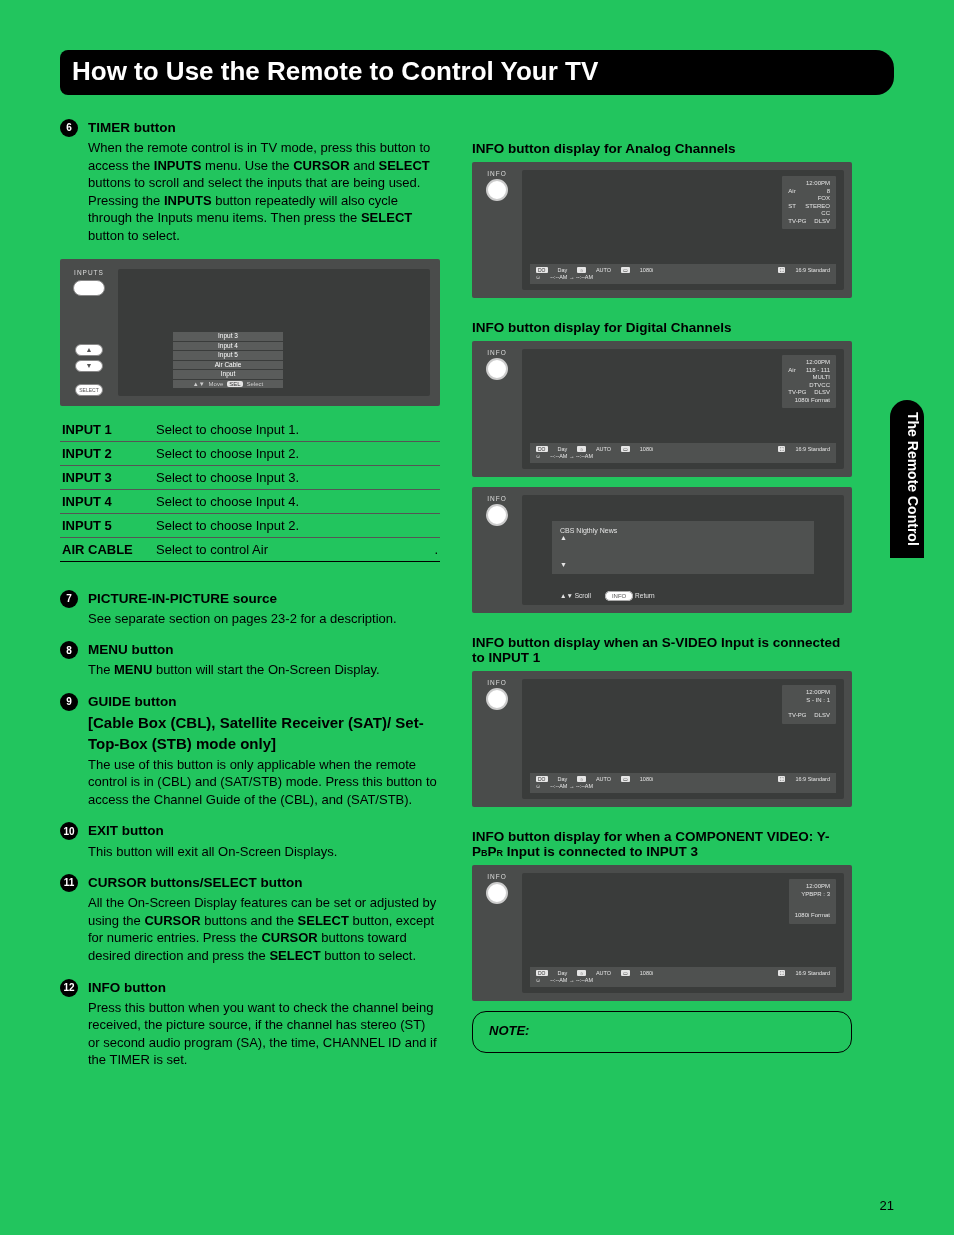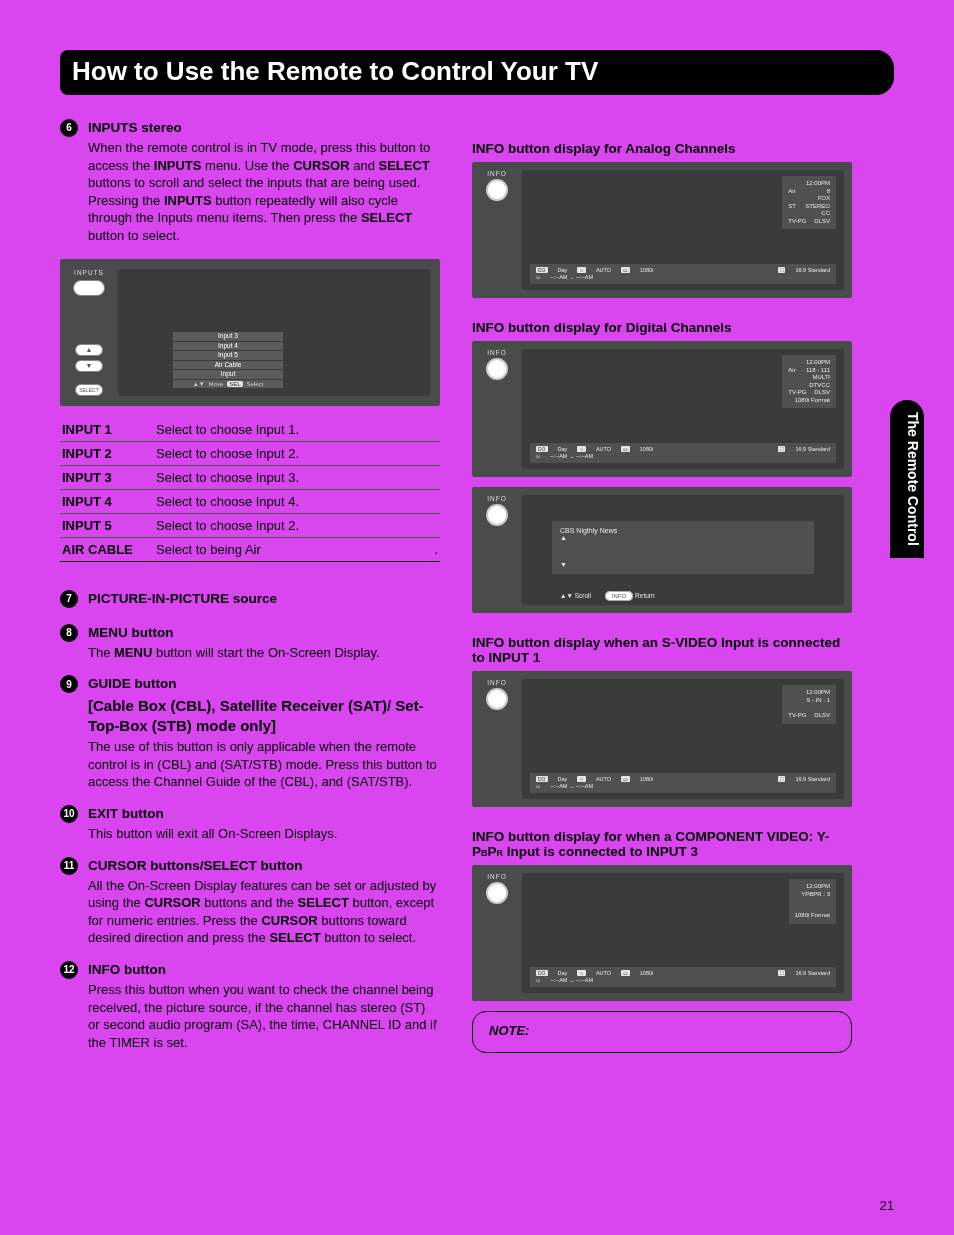--- a/index.html
+++ b/index.html
@@ -8,21 +8,21 @@
   }
   body {
     margin: 0;
     background: #eee;
     font-family: Helvetica, Arial, sans-serif;
     color: #000;
   }
   .page {
     width: var(--page-w);
     height: var(--page-h);
-    background: #d946ef;
+    background: #22c55e;
     margin: 0 auto;
     position: relative;
     box-sizing: border-box;
     padding: 50px 60px 40px 60px;
   }
   .title-bar {
     background: #000;
     color: #fff;
     font-family: "Arial Black", Helvetica, Arial, sans-serif;
     font-weight: 900;
@@ -245,21 +245,21 @@
   <div class="title-bar">How to Use the Remote to Control Your TV</div>
 
   <div class="side-tab">The Remote Control</div>
 
   <div class="content">
 
     <div class="col" id="left-col">
         <div class="entry">
     <div class="numcircle">6</div>
     <div class="entry-body">
-      <div class="entry-title">INPUTS stereo</div>
+      <div class="entry-title">TIMER button</div>
 
       <div class="entry-text">When the remote control is in TV mode, press this button to access the <b>INPUTS</b> menu. Use the <b>CURSOR</b> and <b>SELECT</b> buttons to scroll and select the inputs that are being used. Pressing the <b>INPUTS</b> button repeatedly will also cycle through the Inputs menu items. Then press the <b>SELECT</b> button to select.</div>
     </div>
         </div>
         <div class="tvshot">
   <div class="remotecol">
     <div class="info-label">INPUTS</div>
     <div class="btn-oval"></div>
     <div style="height:40px"></div>
     <div class="arrow-btn">▲</div>
@@ -305,31 +305,32 @@
     <td>Select to choose Input 4.</td>
     <td class="dot-right"></td>
   </tr>
   <tr>
     <td class="k">INPUT 5</td>
     <td>Select to choose Input 2.</td>
     <td class="dot-right"></td>
   </tr>
   <tr>
     <td class="k">AIR CABLE</td>
-    <td>Select to being Air</td>
+    <td>Select to control Air</td>
     <td class="dot-right">.</td>
   </tr>
           </tbody>
         </table>
         <div style="height: 28px;"></div>
         <div class="entry">
     <div class="numcircle">7</div>
     <div class="entry-body">
       <div class="entry-title">PICTURE-IN-PICTURE source</div>
 
+      <div class="entry-text">See separate section on pages 23-2  for a description.</div>
     </div>
         </div>
         <div class="entry">
     <div class="numcircle">8</div>
     <div class="entry-body">
       <div class="entry-title">MENU button</div>
 
       <div class="entry-text">The <b>MENU</b> button will start the On-Screen Display.</div>
     </div>
         </div>

